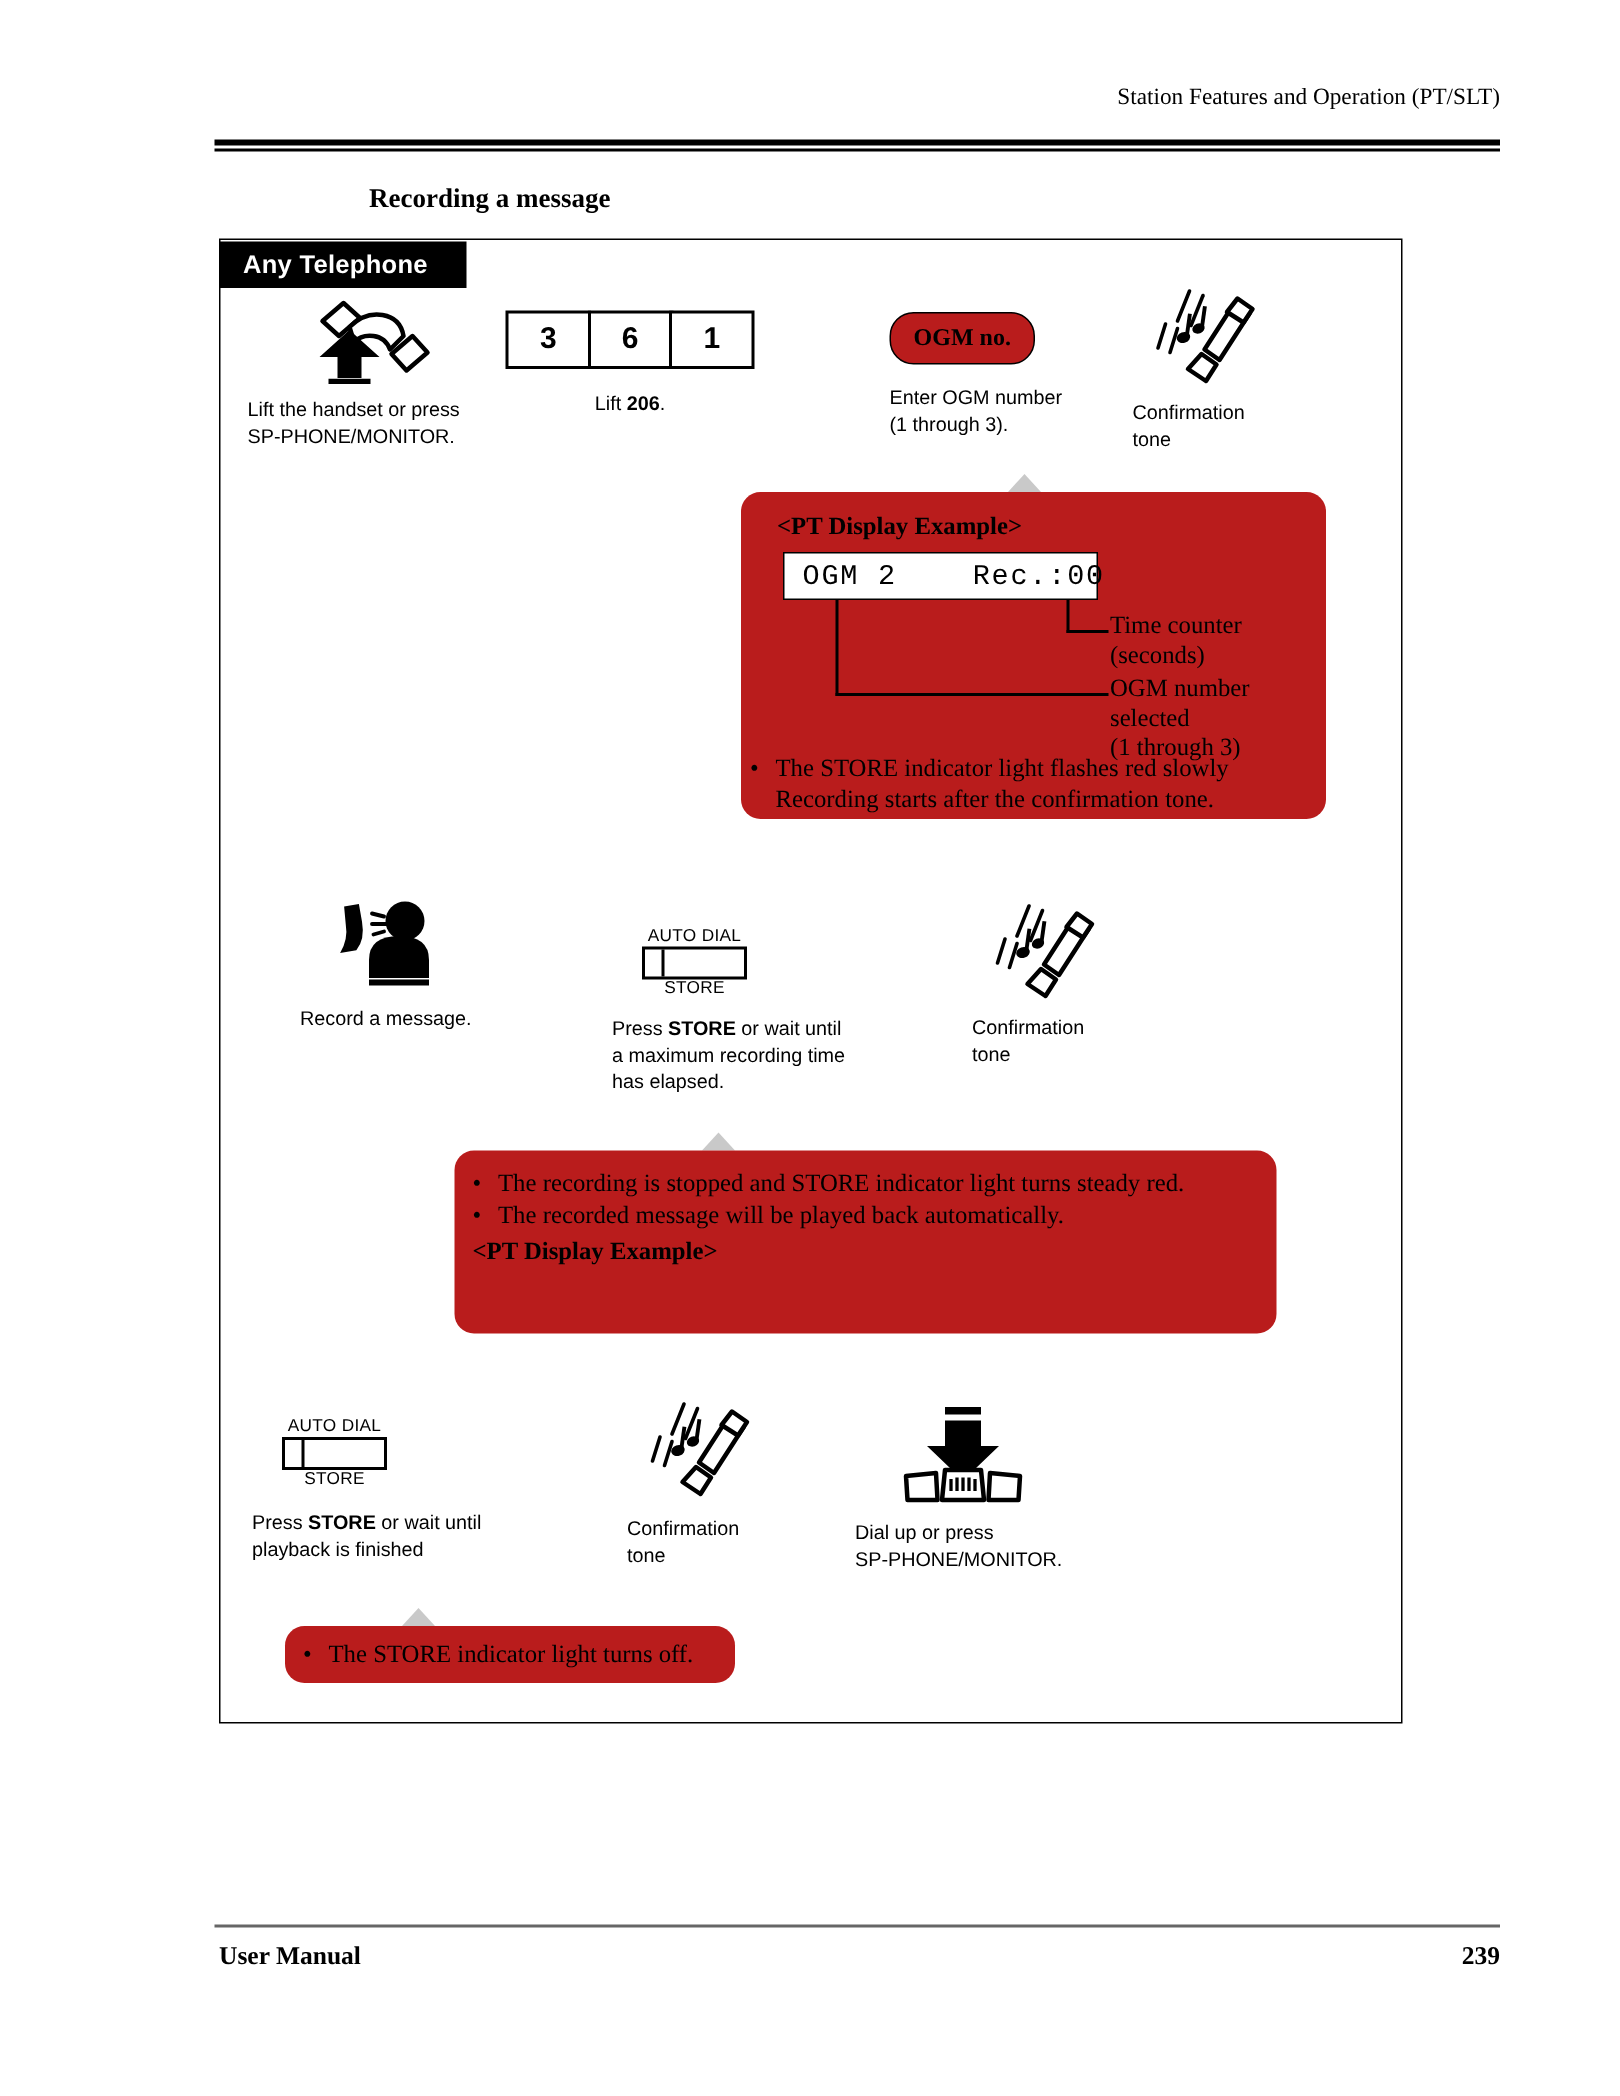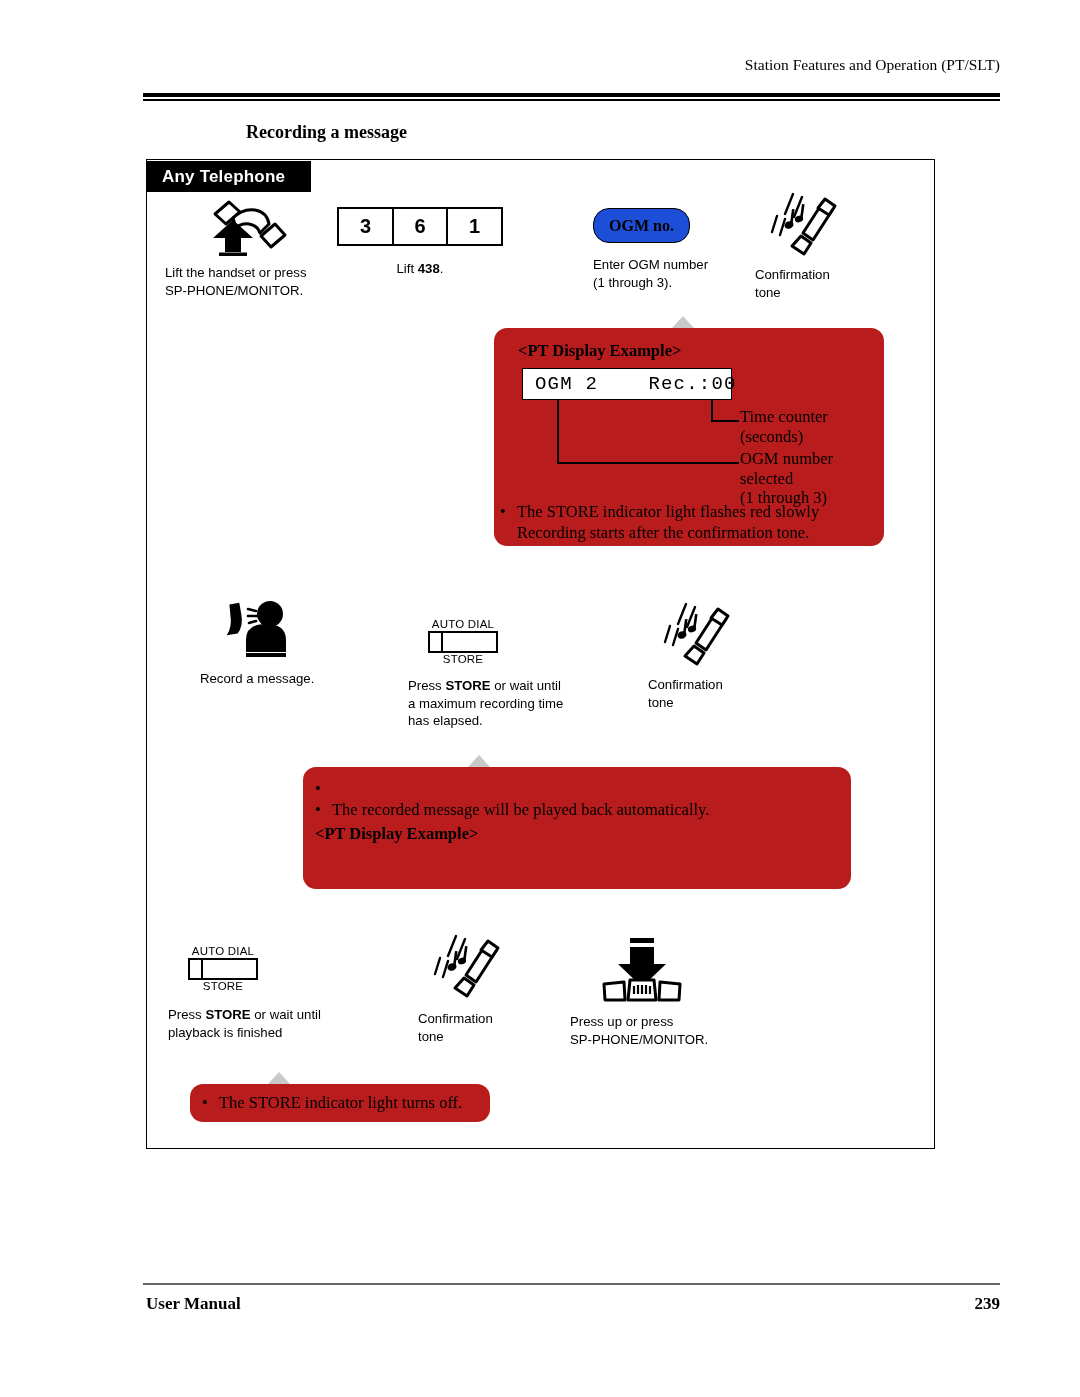--- a/index.html
+++ b/index.html
@@ -27,21 +27,21 @@
   .icon-wrap{display:flex;justify-content:center;align-items:flex-end;}
 
   
   .digits{display:flex;}
   .digit{width:53px;height:35px;border:2.5px solid #000;margin-left:-2.5px;
     display:flex;align-items:center;justify-content:center;
     font-family:"Liberation Sans",sans-serif;font-weight:bold;font-size:20px;background:#fff;}
   .digit:first-child{margin-left:0;}
 
   
-  .ogmbox{width:95px;height:33px;border:1.6px solid #000;border-radius:16px;background:#1d4ed8;
+  .ogmbox{width:95px;height:33px;border:1.6px solid #000;border-radius:16px;background:#b91c1c;
     display:flex;align-items:center;justify-content:center;
     font-family:"Liberation Serif",serif;font-weight:bold;font-size:16px;}
 
   
   .keycap{display:flex;flex-direction:column;align-items:center;}
   .keycap .kl{font-family:"Liberation Sans",sans-serif;font-size:11.5px;line-height:13px;letter-spacing:.2px;}
   .keybody{width:66px;height:18px;border:2px solid #000;background:#fff;display:flex;align-items:stretch;}
   .keyled{width:11px;border-right:2px solid #000;}
 
   
@@ -106,21 +106,21 @@
   </div>
 </div>
 
 <div class="step" style="left:337px;top:207px;width:190px;">
   <div class="digits">
     <div class="digit">3</div>
     <div class="digit">6</div>
     <div class="digit">1</div>
   </div>
   <div class="cap" style="margin-top:14px;text-align:center;width:166px;">
-    <span>Lift </span><b>438</b><span>.</span>
+    <span>Lift </span><b>206</b><span>.</span>
   </div>
 </div>
 
 <div class="step" style="left:593px;top:208px;width:180px;">
   <div class="ogmbox">
     <span>OGM no.</span>
   </div>
   <div class="cap" style="margin-top:13px;">
     <div>Enter OGM number</div>
     <div>(1 through 3).</div>
@@ -250,20 +250,21 @@
     <div>Confirmation</div>
     <div>tone</div>
   </div>
 </div>
 
 <div class="tail" style="left:468px;top:755px;"></div>
 <div class="callout" style="left:303px;top:767px;width:548px;height:122px;">
   <div style="position:absolute;left:12px;top:11px;width:530px;">
     <div class="bullet-line">
       <span class="bd">•</span>
+      <span>The recording is stopped and STORE indicator light turns steady red.</span>
     </div>
     <div class="bullet-line">
       <span class="bd">•</span>
       <span>The recorded message will be played back automatically.</span>
     </div>
   </div>
   <div class="pthead" style="position:absolute;left:12px;top:57px;">&lt;PT Display Example&gt;</div>
 </div>
 
 <div class="step" style="left:168px;top:945px;width:200px;">
@@ -323,21 +324,21 @@
       <g stroke="#000" stroke-width="2.2" fill="none">
         <path d="M40 48 L40 56"></path>
         <path d="M44 47 L44 56"></path>
         <path d="M48 47 L48 56"></path>
         <path d="M52 47 L52 56"></path>
         <path d="M56 48 L56 56"></path>
       </g>
     </svg>
   </div>
   <div class="cap" style="margin-top:9px;">
-    <div>Press up or press</div>
+    <div>Dial up or press</div>
     <div>SP-PHONE/MONITOR.</div>
   </div>
 </div>
 
 <div class="tail" style="left:268px;top:1072px;"></div>
 <div class="callout" style="left:190px;top:1084px;width:300px;height:38px;">
   <div style="position:absolute;left:12px;top:8px;width:286px;">
     <div class="bullet-line">
       <span class="bd">•</span>
       <span>The STORE indicator light turns off.</span>

